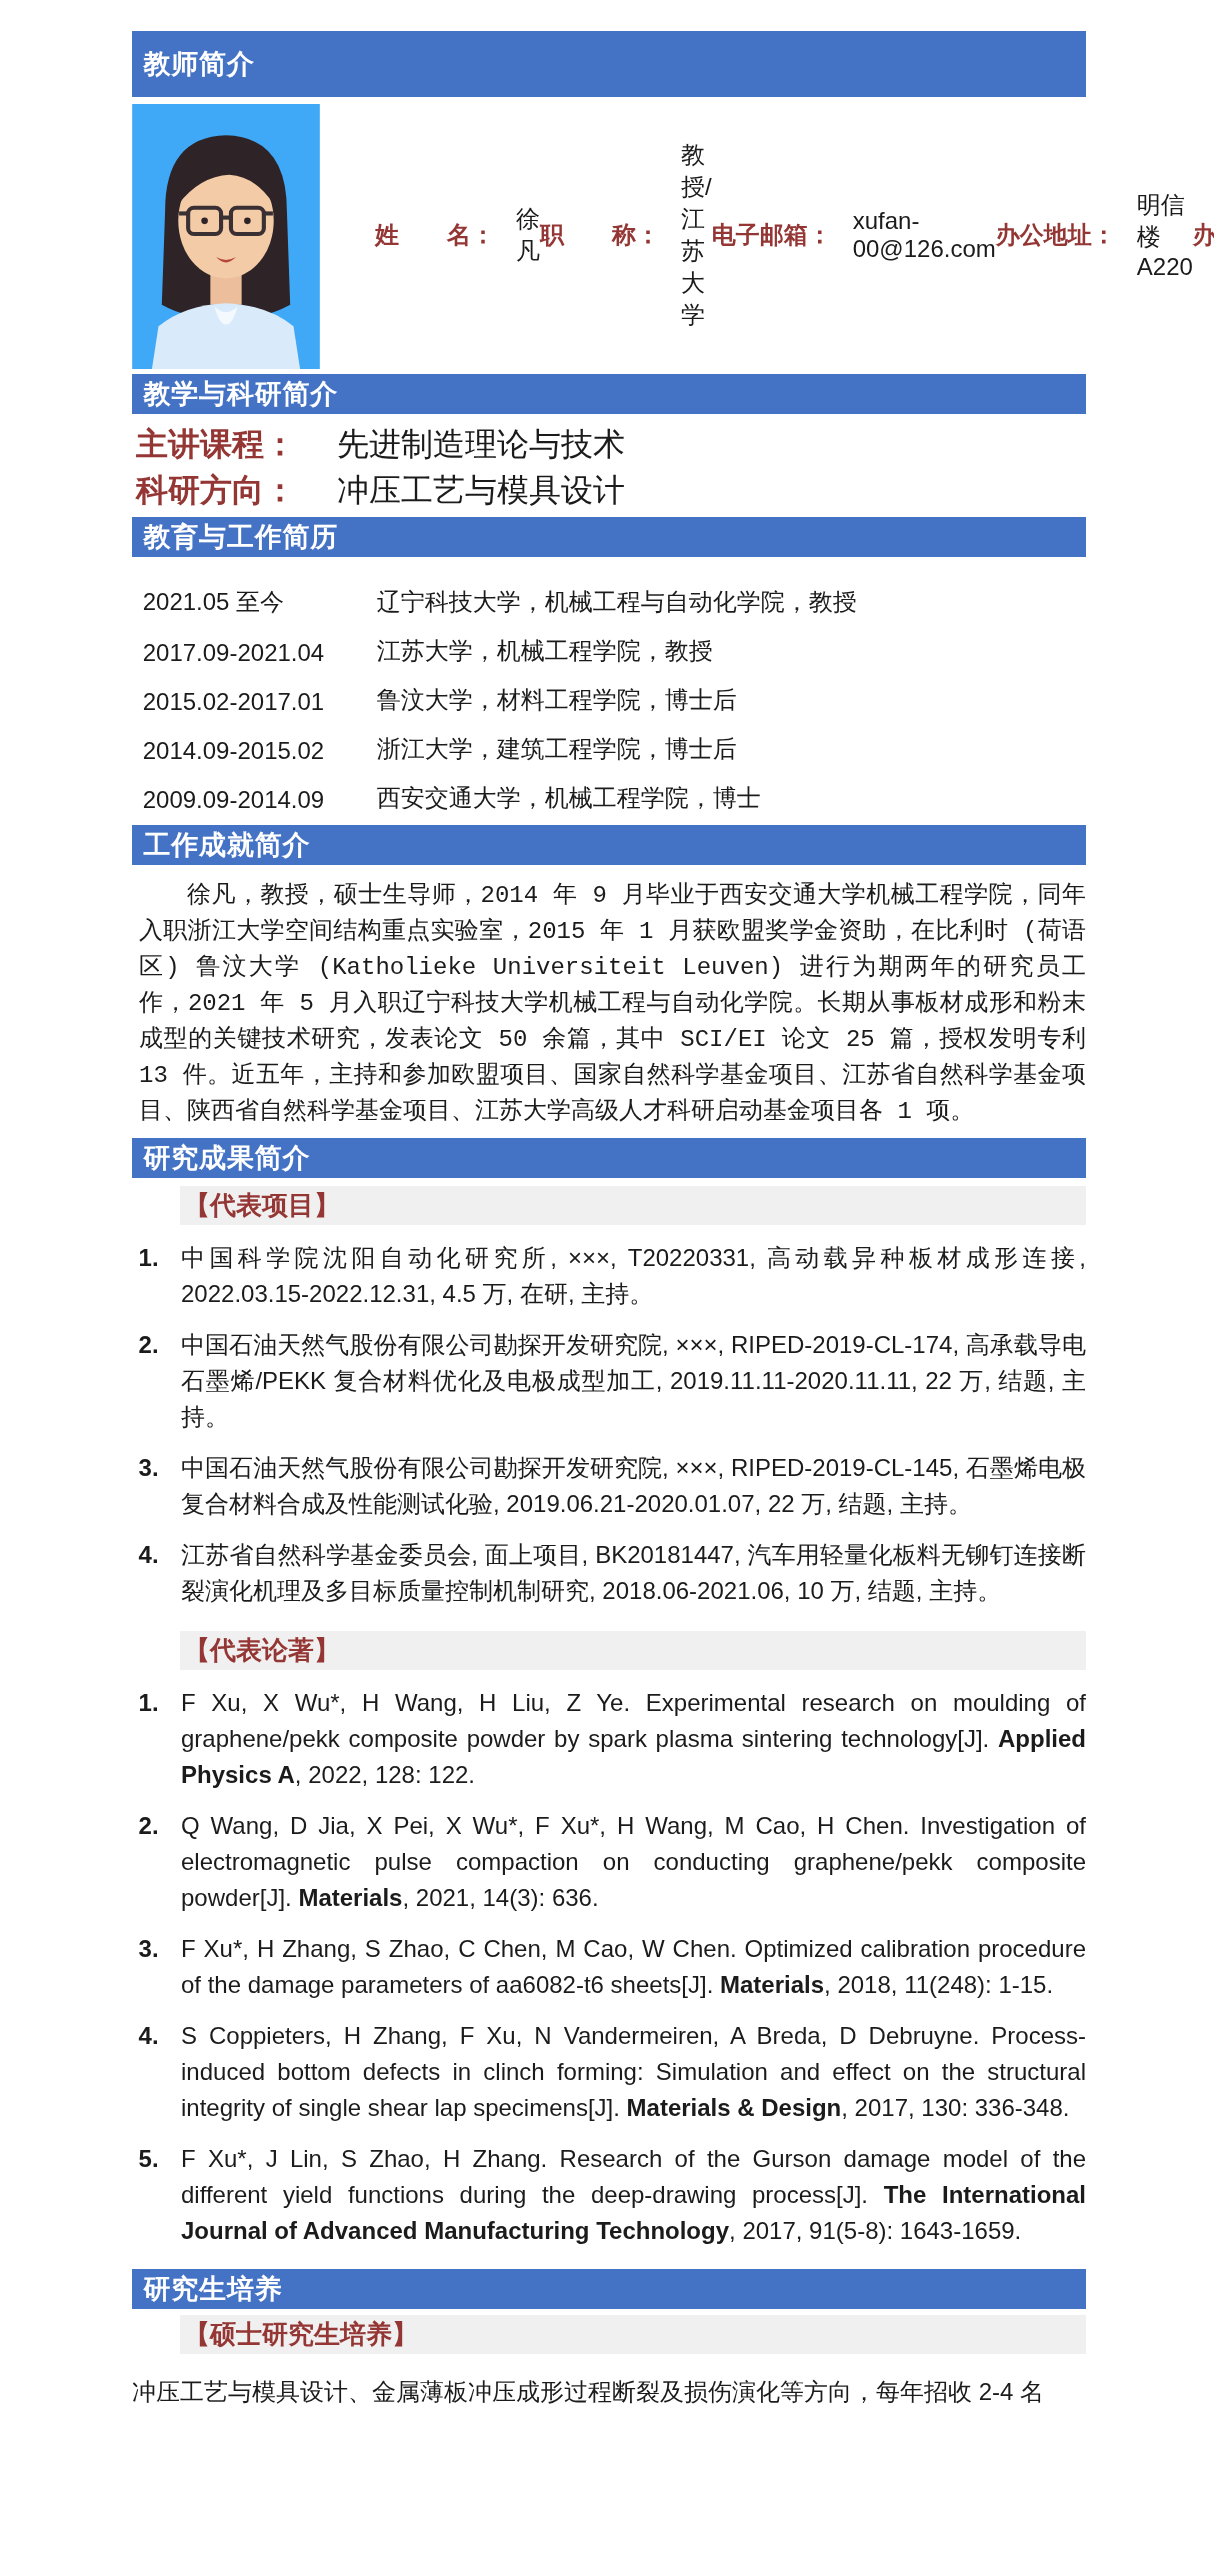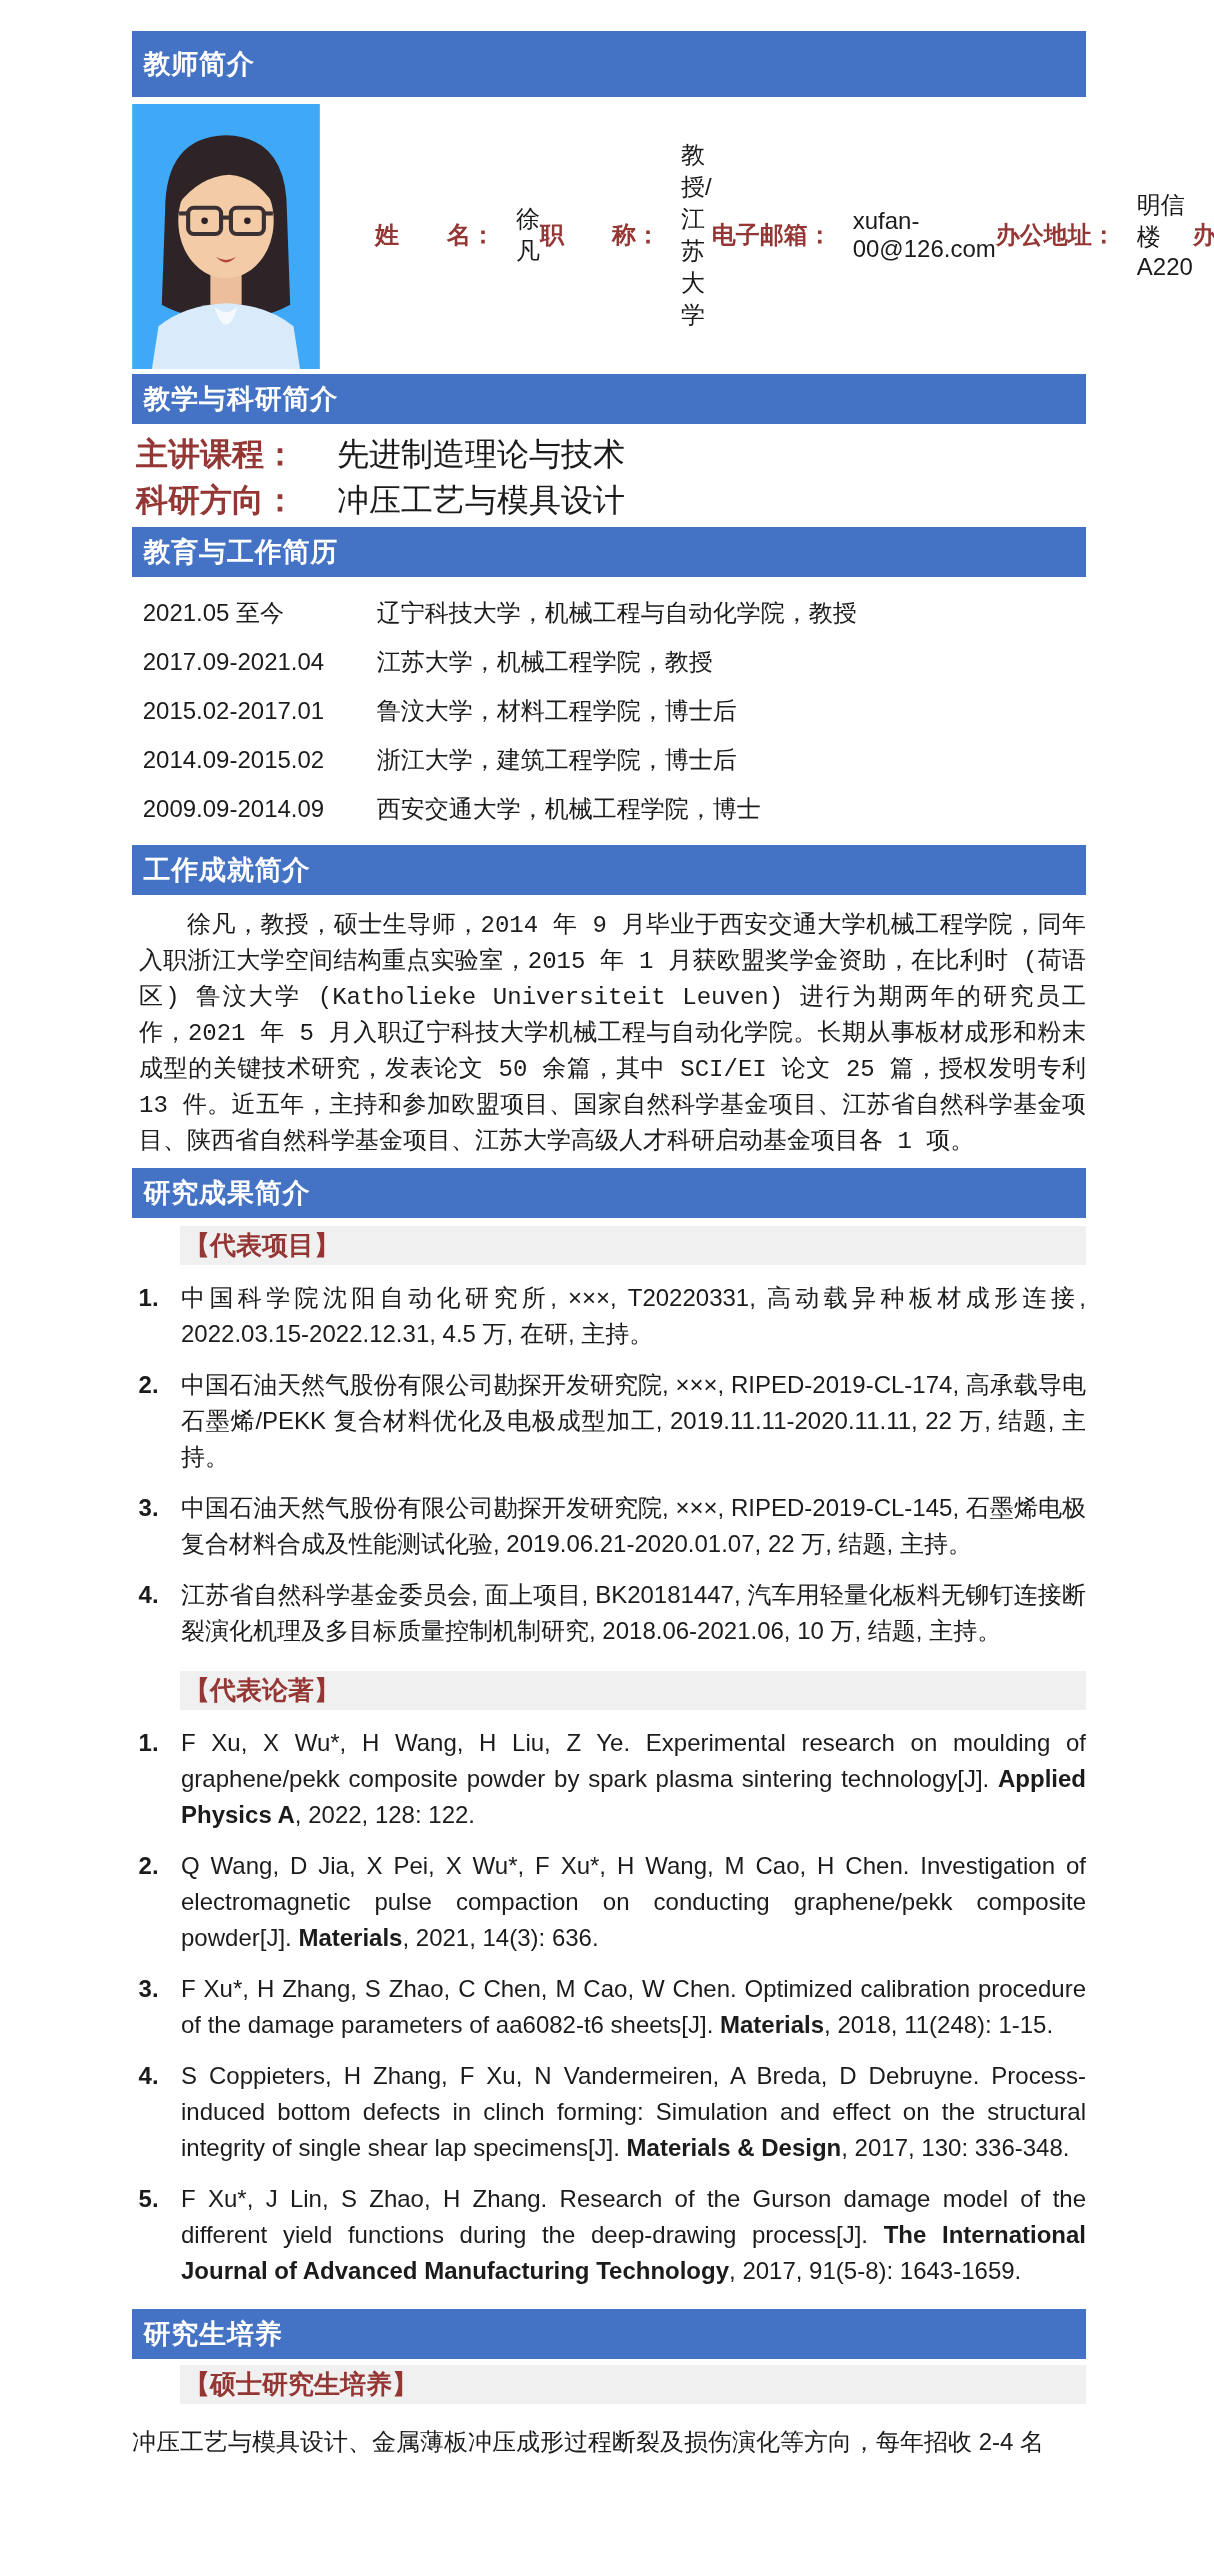--- a/index.html
+++ b/index.html
@@ -4,21 +4,21 @@
 <style>
   html,body{margin:0;padding:0;background:#ffffff;}
   body{
     width:1214px;height:2576px;overflow:hidden;position:relative;
     font-family:"Liberation Sans","DejaVu Sans",sans-serif;
     color:#1b1b1b;-webkit-font-smoothing:antialiased;
   }
   .content{position:absolute;left:132px;top:0;width:954px;}
 
   .banner{
-    background:#4472C4;color:#ffffff;height:50px;
+    background:#4472C4;color:#ffffff;height:40px;
     display:flex;align-items:center;padding-left:11.5px;box-sizing:border-box;
     font-size:27px;font-weight:bold;letter-spacing:0.8px;
   }
   .banner-first{margin-top:31px;height:66px;}
   .mt6{margin-top:5px}.mt4{margin-top:3.3px}.mt14{margin-top:11.5px}
   .mt10{margin-top:8.2px}.mt24{margin-top:20px}
 
   
   .profile{margin-top:6.6px;display:flex;height:265px;}
   .photo{width:188px;height:265px;flex-shrink:0;display:block;}
@@ -30,21 +30,21 @@
   .info-value.hl{background:#a16207;padding:5.8px 10px;margin-left:11.5px;}
 
   
   .teach{margin-top:8.2px;padding-left:4.1px;}
   .teach-row{height:46px;display:flex;align-items:center;font-size:32px;}
   .teach-label{color:#943634;font-weight:bold;}
   .teach-value{margin-left:41px;}
 
   
   .edu{margin-top:11.5px;padding-left:10.7px;}
-  .edu-row{height:49px;display:flex;align-items:center;font-size:24px;}
+  .edu-row{height:49px;display:flex;align-items:flex-end;font-size:24px;}
   .edu-period{width:234px;flex-shrink:0;}
   .edu-detail{flex:1;}
 
   
   .para{margin:13px 0 0 7px;font-size:24px;line-height:36px;text-align:justify;font-family:Liberation Mono, monospace;}
   .indent{text-indent:48px;}
 
   
   .graybar{margin-top:8.2px;height:39px;background:#F0F0F0;
            display:flex;align-items:center;padding-left:4.1px;box-sizing:border-box;margin-left:48px;}

